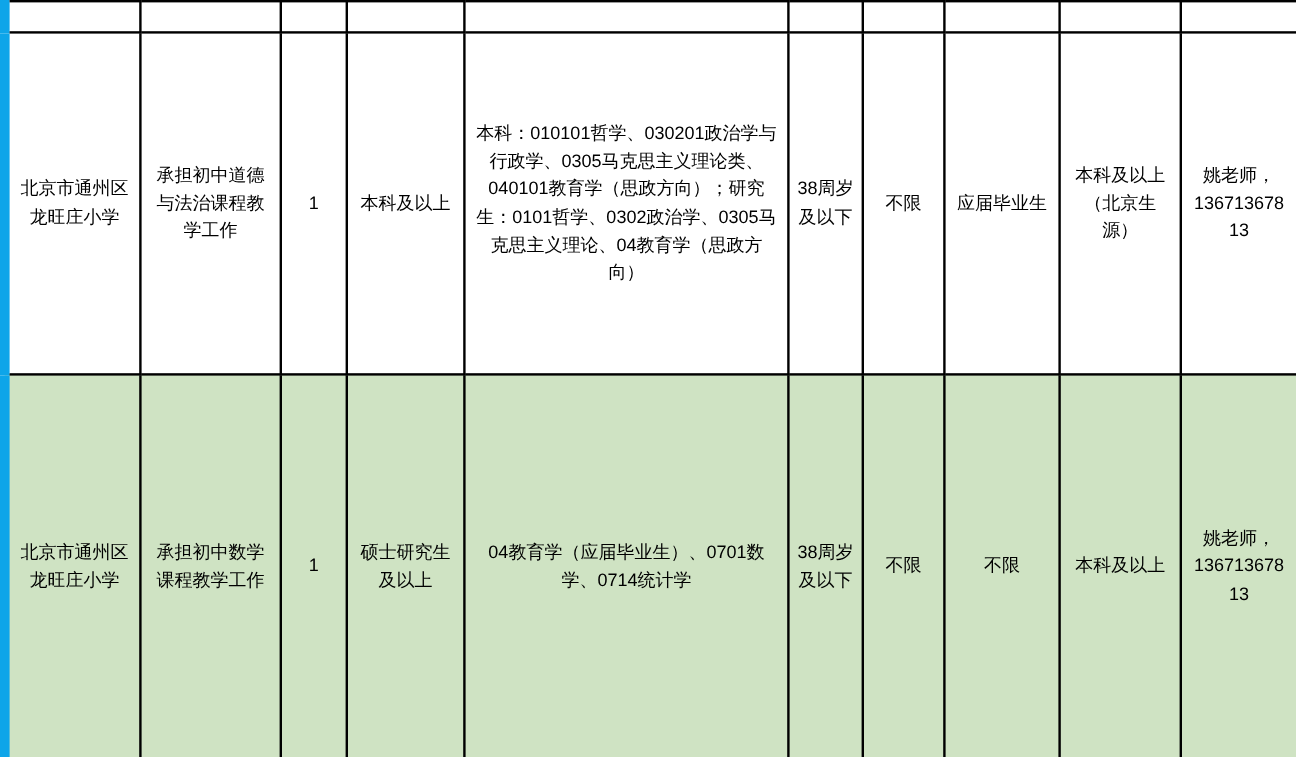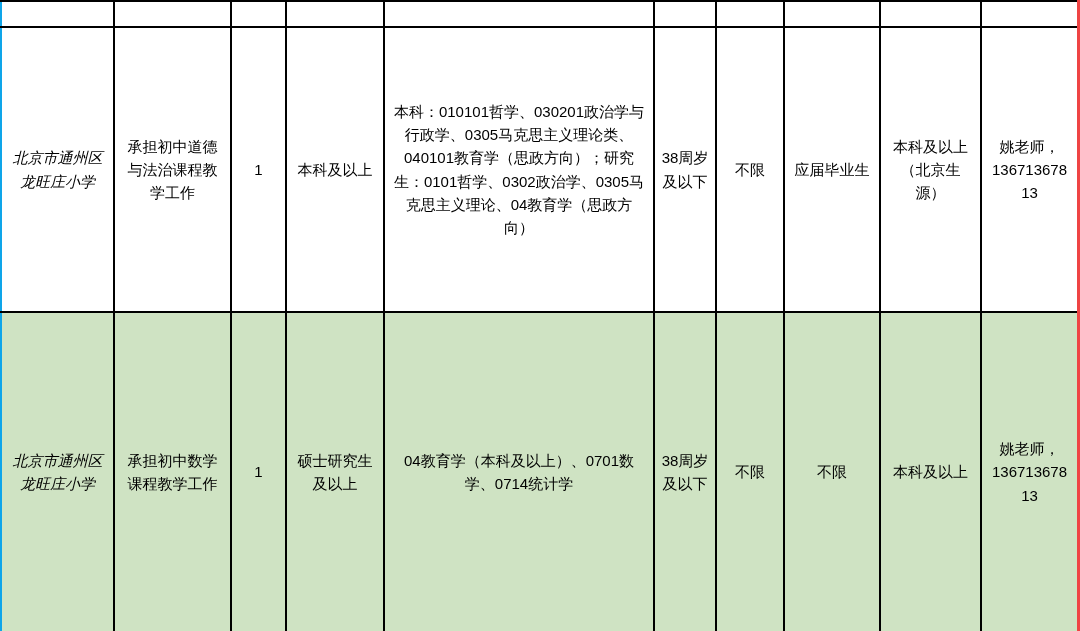--- a/index.html
+++ b/index.html
@@ -24,21 +24,21 @@
     border: 2px solid #000000;
     text-align: center;
     vertical-align: middle;
     font-size: 15px;
     line-height: 1.55;
     padding: 12px 6px;
     word-break: break-word;
     white-space: pre-wrap;
   }
   
-  #recruit-table tr > td:first-child { border-left: 2px solid #0ea5e9; font-style: italic; }
+  #recruit-table tr > td:first-child { border-left: 8px solid #0ea5e9; }
   #recruit-table tr > td:last-child  { border-right: 8px solid #ef4444; }
 
   .row-white { background: #ffffff; }
   .row-green { background: #cfe3c3; }
 
   .c-unit      { width: 113px; }
   .c-post      { width: 117px; }
   .c-count     { width: 55px;  }
   .c-degree    { width: 98px;  }
   .c-major     { width: 270px; text-align: center; }
@@ -102,21 +102,21 @@
       <td class="row-white">应届毕业生</td>
       <td class="row-white">本科及以上（北京生源）</td>
       <td class="row-white">姚老师，13671367813</td>
     </tr>
 
     <tr class="row-green" style="height:320px">
       <td class="row-green">北京市通州区龙旺庄小学</td>
       <td class="row-green">承担初中数学课程教学工作</td>
       <td class="row-green">1</td>
       <td class="row-green">硕士研究生及以上</td>
-      <td class="row-green major-cell">04教育学（本科及以上）、0701数学、0714统计学</td>
+      <td class="row-green major-cell">04教育学（应届毕业生）、0701数学、0714统计学</td>
       <td class="row-green">38周岁及以下</td>
       <td class="row-green">不限</td>
       <td class="row-green">不限</td>
       <td class="row-green">本科及以上</td>
       <td class="row-green">姚老师，13671367813</td>
     </tr>
   </tbody>
 </table>
 
 </body></html>

